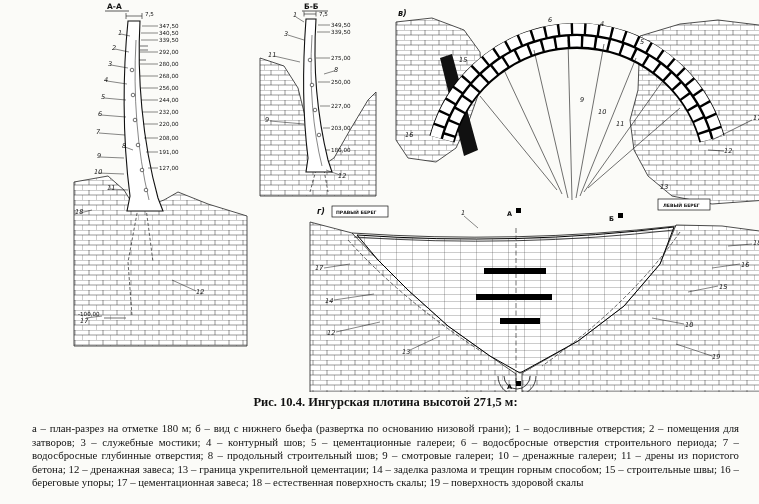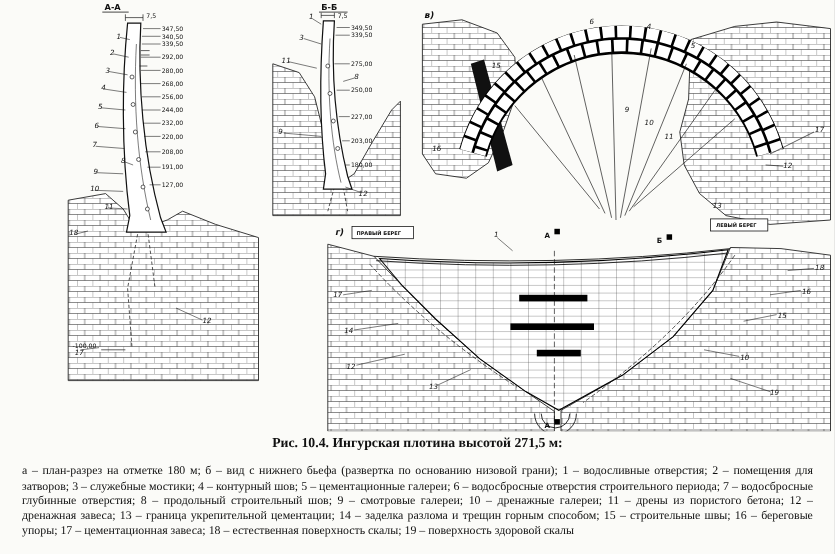--- a/index.html
+++ b/index.html
@@ -6,21 +6,21 @@
   .page{width:759px;height:504px;background:#fbfbf8;overflow:hidden;
         font-family:"Liberation Serif",serif;color:#111;}
   svg{display:block;}
   svg text{font-family:"DejaVu Sans",sans-serif;fill:#111;}
   .t-title{font-size:7.5px;font-weight:bold;}
   .t-elev{font-size:5.6px;}
   .t-call{font-size:6.5px;font-style:italic;}
   .t-label{font-size:8px;font-style:italic;font-weight:bold;}
   .t-bank{font-size:4.6px;font-weight:bold;}
   .t-marker{font-size:6.5px;font-weight:bold;}
-  figure{margin:0;}
+  figure{margin:0;padding-left:12px;}
   figcaption{padding:1px 8px 0 8px;font-family:Liberation Serif, serif;}
   .cap-title{margin:2px 0 3px 0;text-align:center;font-weight:bold;font-size:12.5px;}
   .cap-legend{margin:12px;font-size:10.8px;line-height:1.26;text-align:justify;}
 </style>
 </head>
 <body>
 
 <div class="page">
 <figure>
 

